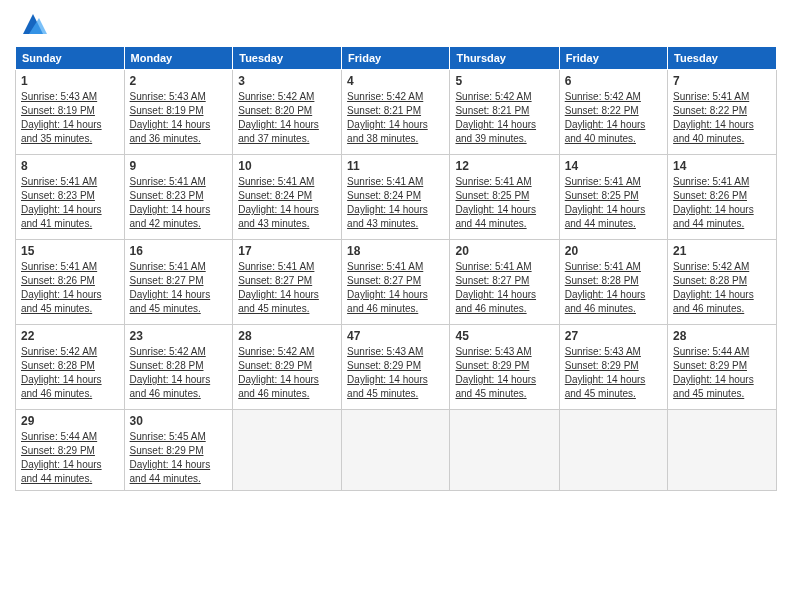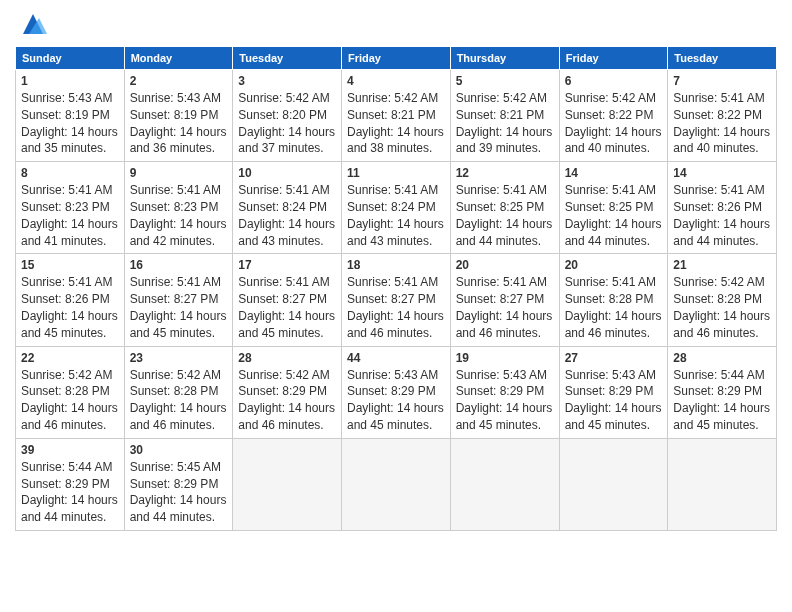--- a/index.html
+++ b/index.html
@@ -85,22 +85,23 @@
     }
     .day-number {
       font-weight: bold;
       font-size: 12px;
       color: #333;
       display: block;
       margin-bottom: 2px;
     }
     .day-info {
       color: #333;
-      font-size: 12px;
+      font-size: 10px;
       line-height: 1.4;
+      text-decoration: underline;
     }
     .last-row td {
       height: 65px;
     }
   </style>
 </head>
 <body>
 
 <div class="page">
   <div class="header">
@@ -181,31 +182,31 @@
           <td><span class="day-number">21</span>
 <span class="day-info">Sunrise: 5:42 AM<br>Sunset: 8:28 PM<br>Daylight: 14 hours and 46 minutes.</span></td>
         </tr>
         <tr>
           <td><span class="day-number">22</span>
 <span class="day-info">Sunrise: 5:42 AM<br>Sunset: 8:28 PM<br>Daylight: 14 hours and 46 minutes.</span></td>
           <td><span class="day-number">23</span>
 <span class="day-info">Sunrise: 5:42 AM<br>Sunset: 8:28 PM<br>Daylight: 14 hours and 46 minutes.</span></td>
           <td><span class="day-number">28</span>
 <span class="day-info">Sunrise: 5:42 AM<br>Sunset: 8:29 PM<br>Daylight: 14 hours and 46 minutes.</span></td>
-          <td><span class="day-number">44</span>
+          <td><span class="day-number">47</span>
 <span class="day-info">Sunrise: 5:43 AM<br>Sunset: 8:29 PM<br>Daylight: 14 hours and 45 minutes.</span></td>
-          <td><span class="day-number">19</span>
+          <td><span class="day-number">45</span>
 <span class="day-info">Sunrise: 5:43 AM<br>Sunset: 8:29 PM<br>Daylight: 14 hours and 45 minutes.</span></td>
           <td><span class="day-number">27</span>
 <span class="day-info">Sunrise: 5:43 AM<br>Sunset: 8:29 PM<br>Daylight: 14 hours and 45 minutes.</span></td>
           <td><span class="day-number">28</span>
 <span class="day-info">Sunrise: 5:44 AM<br>Sunset: 8:29 PM<br>Daylight: 14 hours and 45 minutes.</span></td>
         </tr>
         <tr class="last-row">
-          <td><span class="day-number">39</span>
+          <td><span class="day-number">29</span>
 <span class="day-info">Sunrise: 5:44 AM<br>Sunset: 8:29 PM<br>Daylight: 14 hours and 44 minutes.</span></td>
           <td><span class="day-number">30</span>
 <span class="day-info">Sunrise: 5:45 AM<br>Sunset: 8:29 PM<br>Daylight: 14 hours and 44 minutes.</span></td>
           <td class="empty"></td>
           <td class="empty"></td>
           <td class="empty"></td>
           <td class="empty"></td>
           <td class="empty"></td>
         </tr>
       </tbody>

